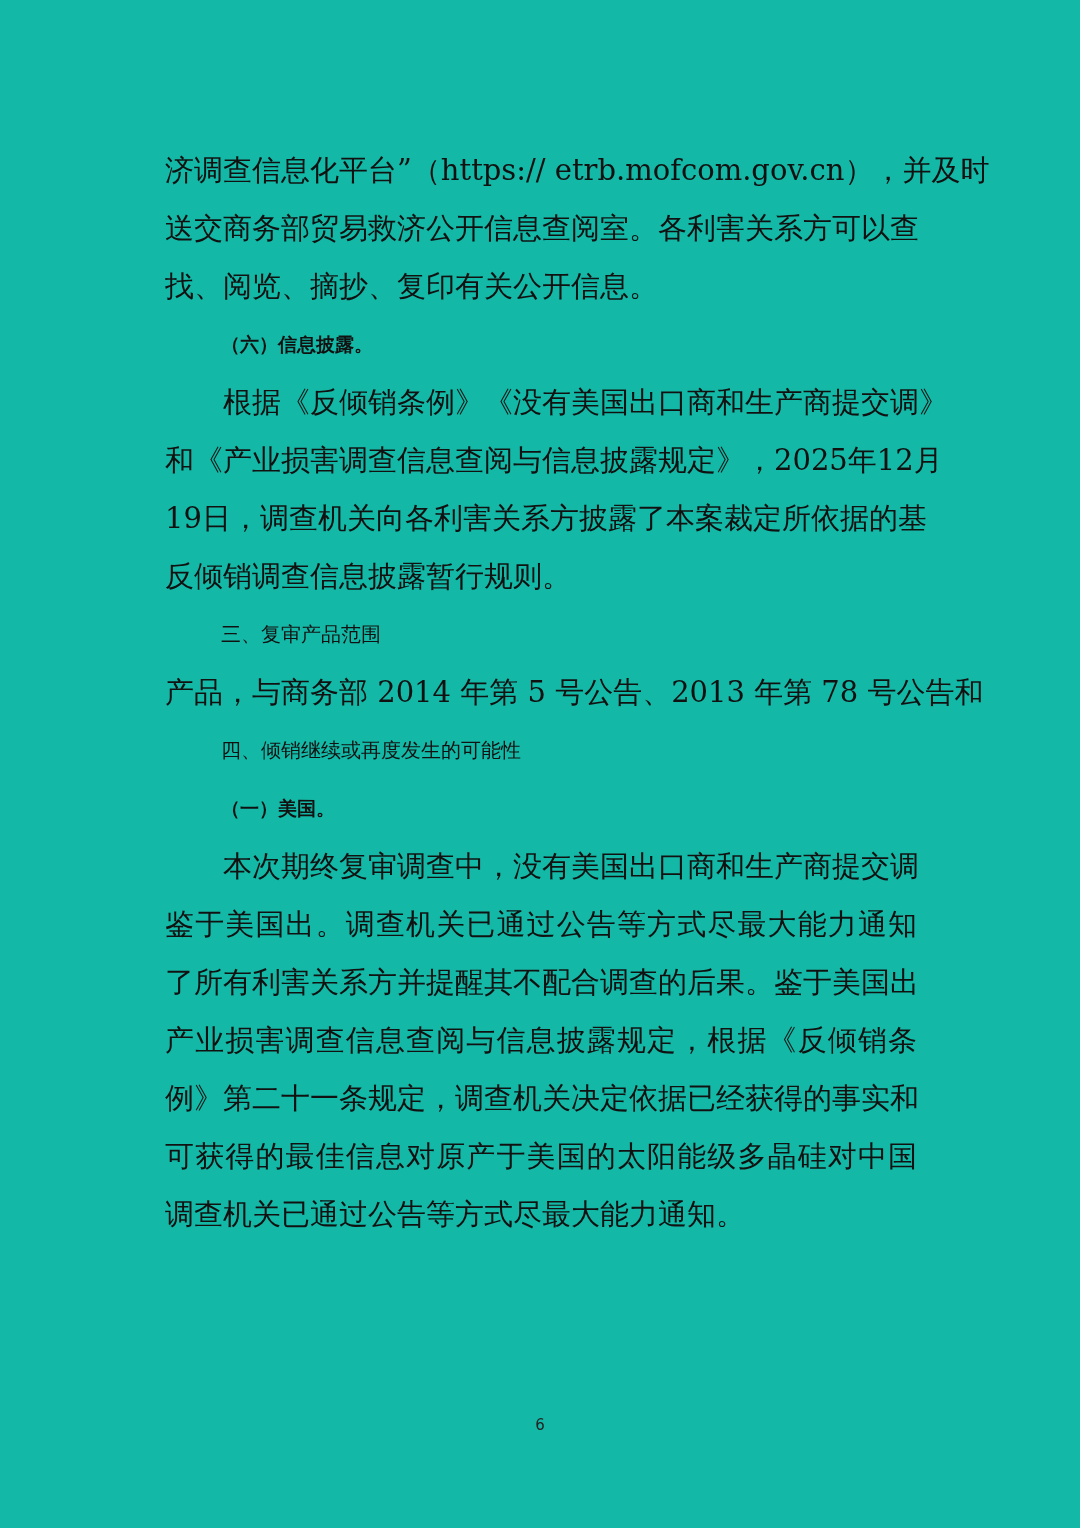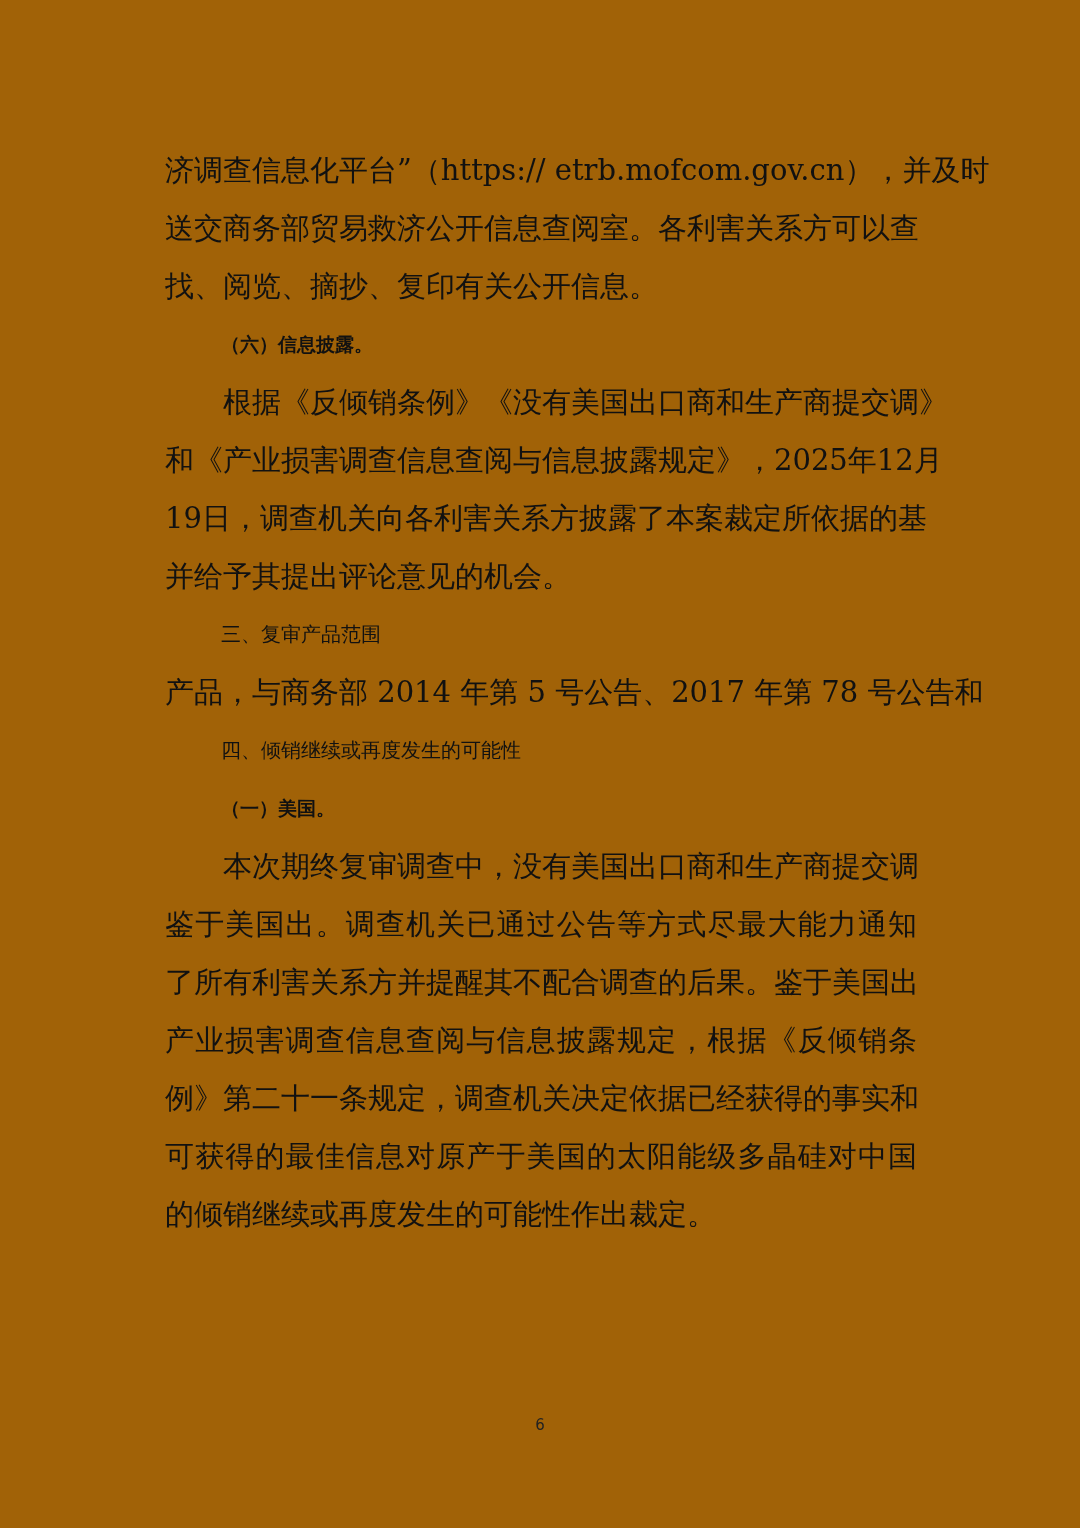--- a/index.html
+++ b/index.html
@@ -1,18 +1,18 @@
 <!DOCTYPE html>
 <html><head>
 <meta charset="utf-8">
 <style>
   html, body { margin: 0; padding: 0; background: #ffffff; }
   body { width: 1080px; height: 1528px; position: relative; overflow: hidden; }
   .page {
-    position: absolute; left: 0; top: 0; width: 1080px; height: 1528px; background: #a16207;
+    position: absolute; left: 0; top: 0; width: 1080px; height: 1528px; background: #14b8a6;
   }
   .content {
     position: absolute; left: 165px; top: 141px; width: 752px;
     font-family: "DejaVu Serif", "Liberation Serif", serif;
     color: #111;
     font-size: 29px;
     line-height: 58px;
     text-align: justify;
     text-justify: inter-character;
   }
@@ -38,38 +38,38 @@
       <span class="line">送交商务部贸易救济公开信息查阅室。各利害关系方可以查</span>
       <span class="line last">找、阅览、摘抄、复印有关公开信息。</span>
     </div>
 
     <span class="line last heading-bold indent-h">（六）信息披露。</span>
 
     <div>
       <span class="line indent">根据《反倾销条例》《没有美国出口商和生产商提交调》</span>
       <span class="line">和《产业损害调查信息查阅与信息披露规定》，2025年12月</span>
       <span class="line">19日，调查机关向各利害关系方披露了本案裁定所依据的基</span>
-      <span class="line last">并给予其提出评论意见的机会。</span>
+      <span class="line last">反倾销调查信息披露暂行规则。</span>
     </div>
 
     <span class="line last heading-sans indent-h">三、复审产品范围</span>
 
     <div>
-      <span class="line">产品，与商务部 2014 年第 5 号公告、2017 年第 78 号公告和</span>
+      <span class="line">产品，与商务部 2014 年第 5 号公告、2013 年第 78 号公告和</span>
     </div>
 
     <span class="line last heading-sans indent-h">四、倾销继续或再度发生的可能性</span>
 
     <span class="line last heading-bold indent-h">（一）美国。</span>
 
     <div>
       <span class="line indent">本次期终复审调查中，没有美国出口商和生产商提交调</span>
       <span class="line">鉴于美国出。调查机关已通过公告等方式尽最大能力通知</span>
       <span class="line">了所有利害关系方并提醒其不配合调查的后果。鉴于美国出</span>
       <span class="line">产业损害调查信息查阅与信息披露规定，根据《反倾销条</span>
       <span class="line">例》第二十一条规定，调查机关决定依据已经获得的事实和</span>
       <span class="line">可获得的最佳信息对原产于美国的太阳能级多晶硅对中国</span>
-      <span class="line last">的倾销继续或再度发生的可能性作出裁定。</span>
+      <span class="line last">调查机关已通过公告等方式尽最大能力通知。</span>
     </div>
   </div>
 
   <div class="page-number">6</div>
 </div>
 
 </body></html>

